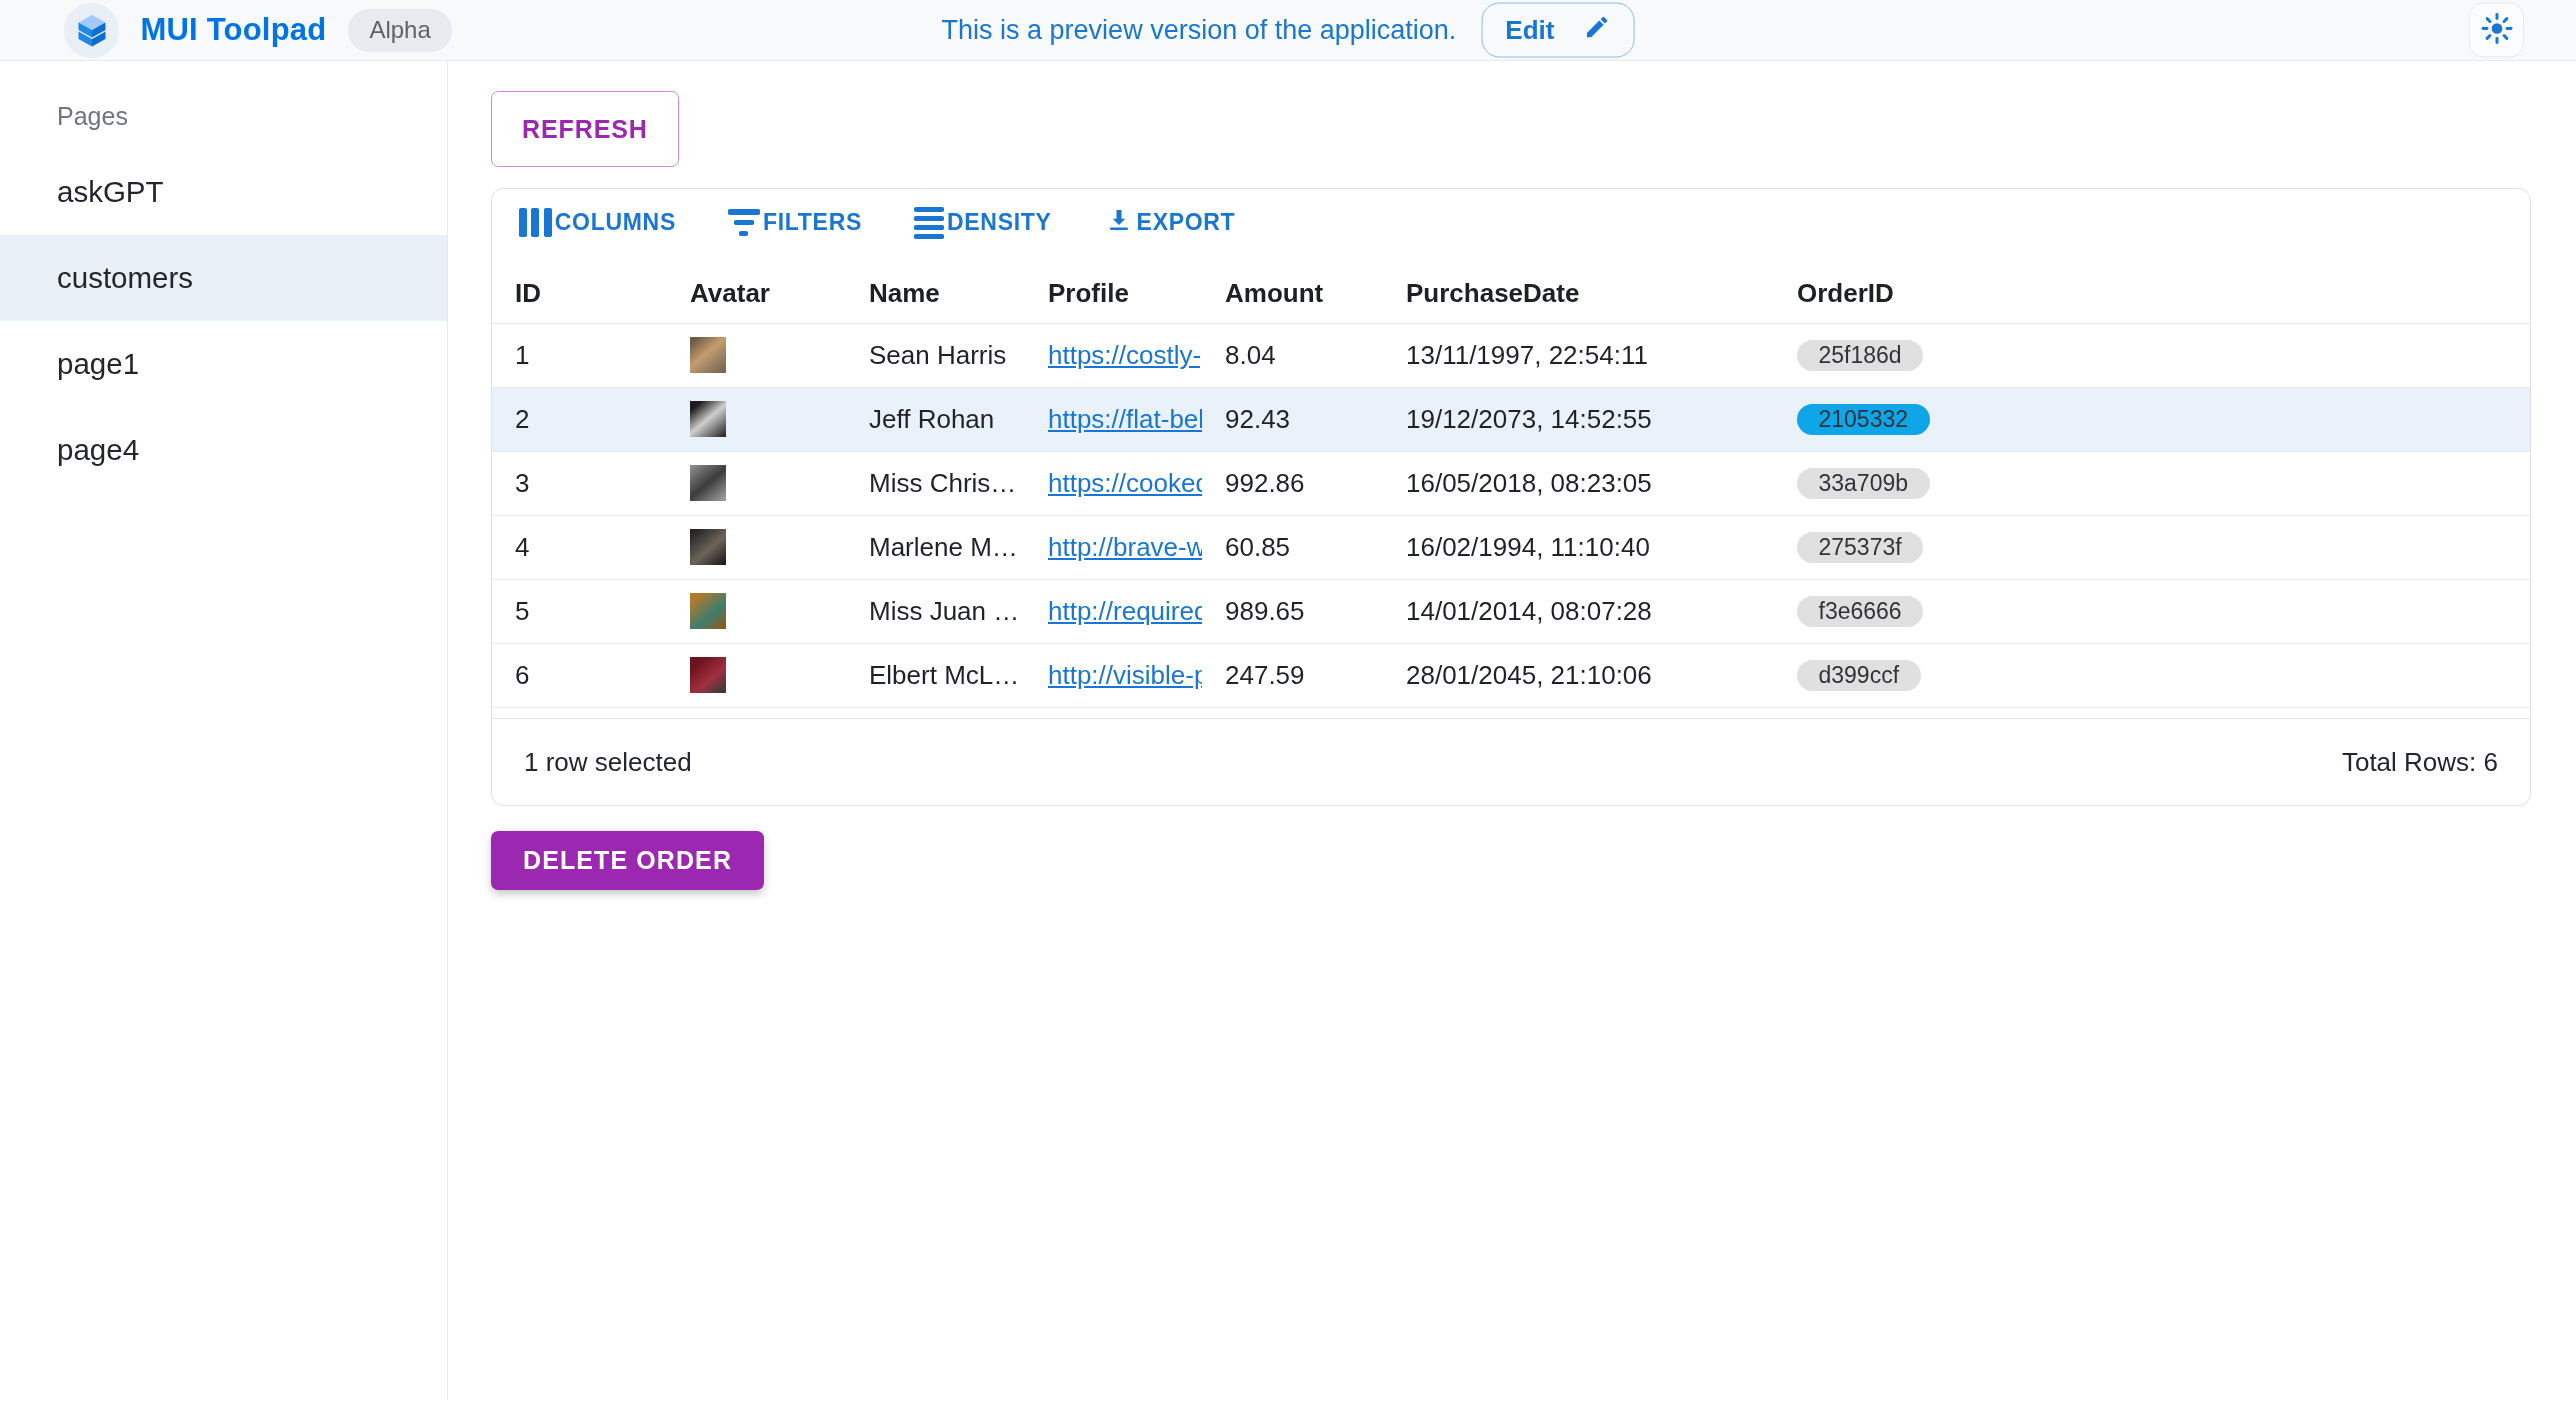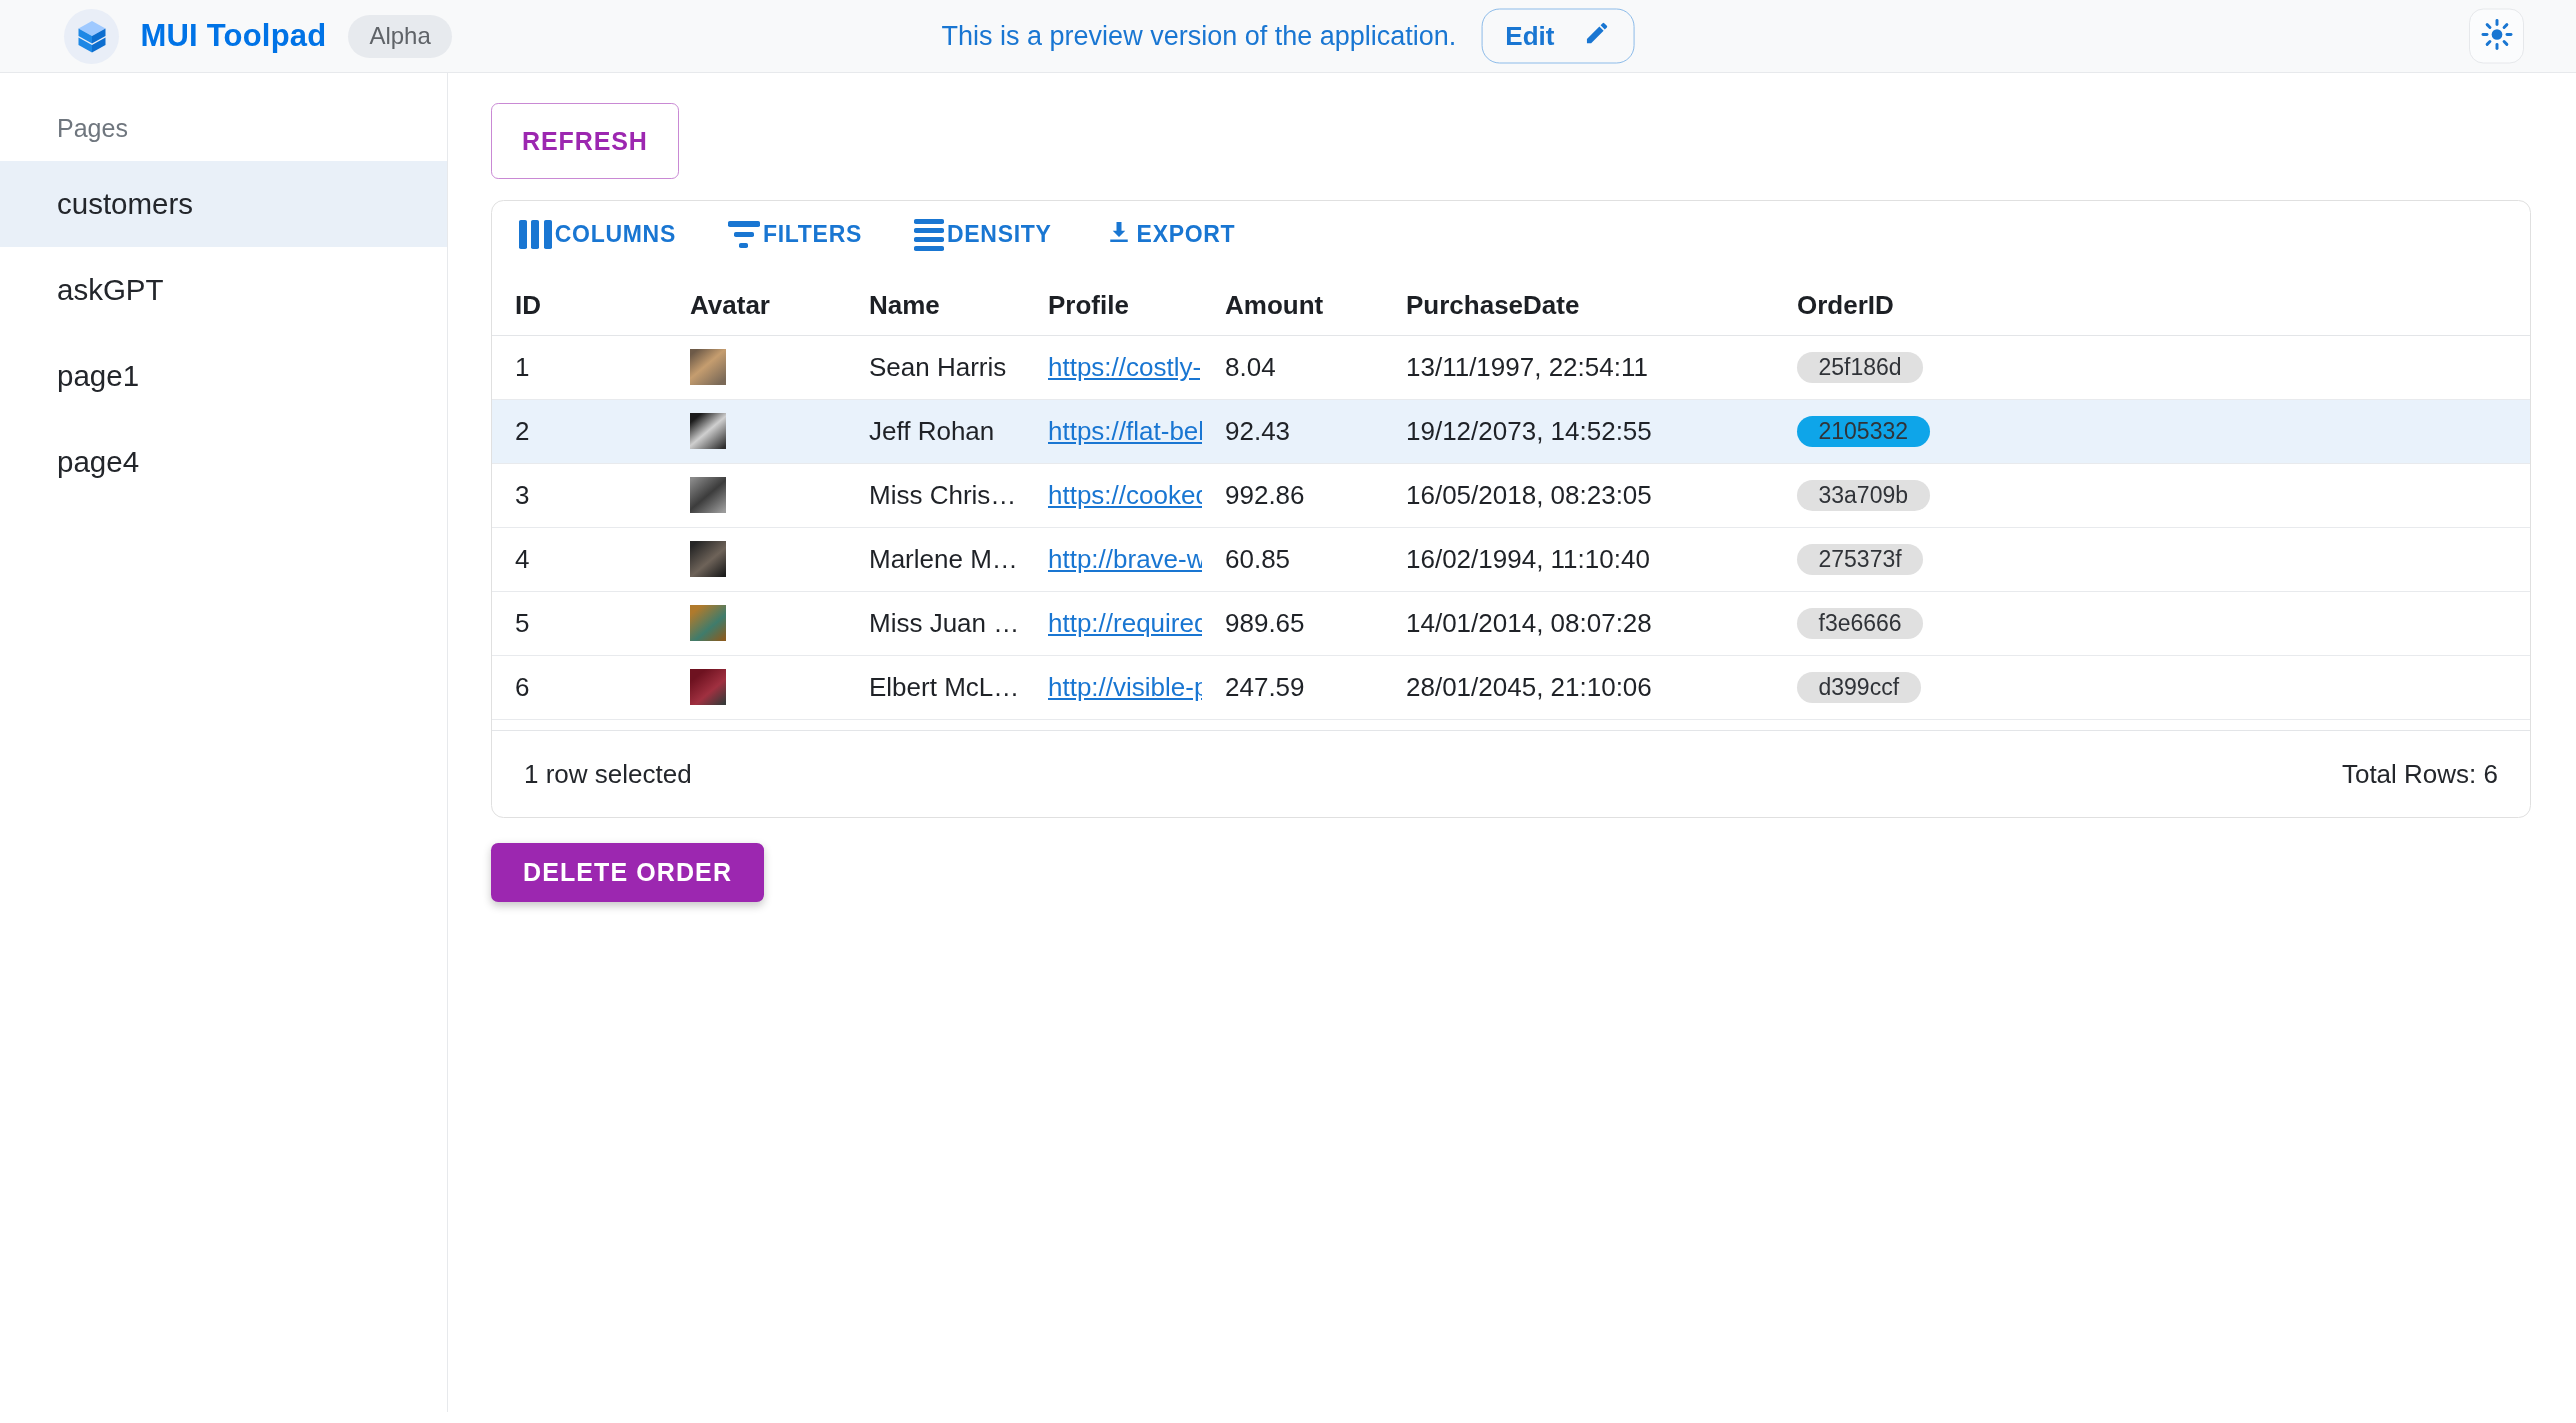--- a/index.html
+++ b/index.html
@@ -1,20 +1,20 @@
 <!DOCTYPE html>
 <html style="font-size:14.3px"><head>
 <meta charset="utf-8">
 <style>
   * { margin:0; padding:0; box-sizing:border-box; }
   html,body { width:2576px; height:1424px; overflow:hidden; background:#fff;
     font-family:"Liberation Sans","DejaVu Sans",sans-serif; color:#1f2227; }
 
   
-  .appbar { position:relative; height:73px; background:#f8f9fa; border-bottom:1.8px solid #e7e9ec;
+  .appbar { position:relative; height:61px; background:#f8f9fa; border-bottom:1.8px solid #e7e9ec;
     display:flex; align-items:center; }
   .brand-group { display:flex; align-items:center; gap:21.5px; padding-left:64px; }
   .logo-circle { width:55px; height:55px; border-radius:50%; background:#e9eef7;
     display:flex; align-items:center; justify-content:center; }
   .brand { font-size:31px; font-weight:700; color:#0073e6; letter-spacing:0.2px; }
   .alpha-chip { height:43px; border-radius:21.5px; background:#e7eaee; color:#5f6368;
     font-size:24px; display:flex; align-items:center; padding:0 21.5px; }
   .preview-group { position:absolute; left:50%; top:50%; transform:translate(-50%,-50%);
     display:flex; align-items:center; gap:25px; }
   .preview-text { color:#1976d2; font-size:27px; }
@@ -132,26 +132,26 @@
     </span>
   </button>
 </header>
 
 <div class="shell">
 
   <nav class="sidebar">
     <div class="section-label">Pages</div>
     <div>
 
+        <div class="nav-item">
+          <span>askGPT</span>
+        </div>
+
         <div class="nav-item selected">
           <span>customers</span>
-        </div>
-
-        <div class="nav-item">
-          <span>askGPT</span>
         </div>
 
         <div class="nav-item">
           <span>page1</span>
         </div>
 
         <div class="nav-item">
           <span>page4</span>
         </div>
       </div>

